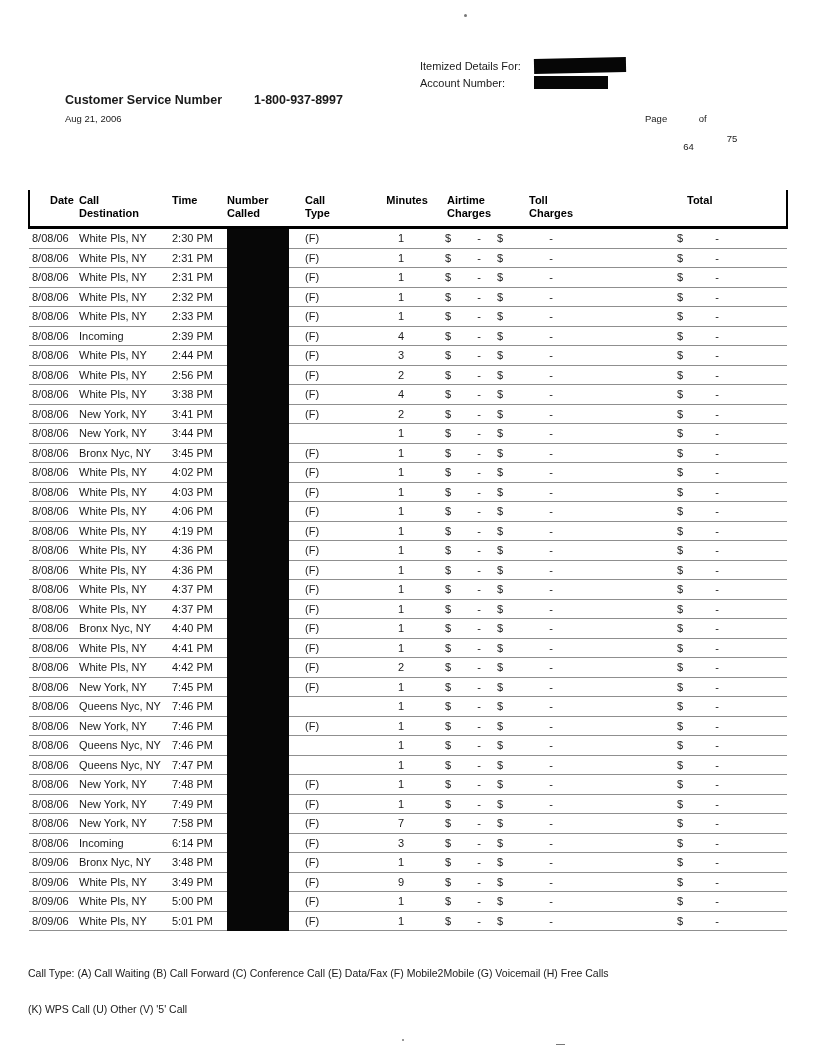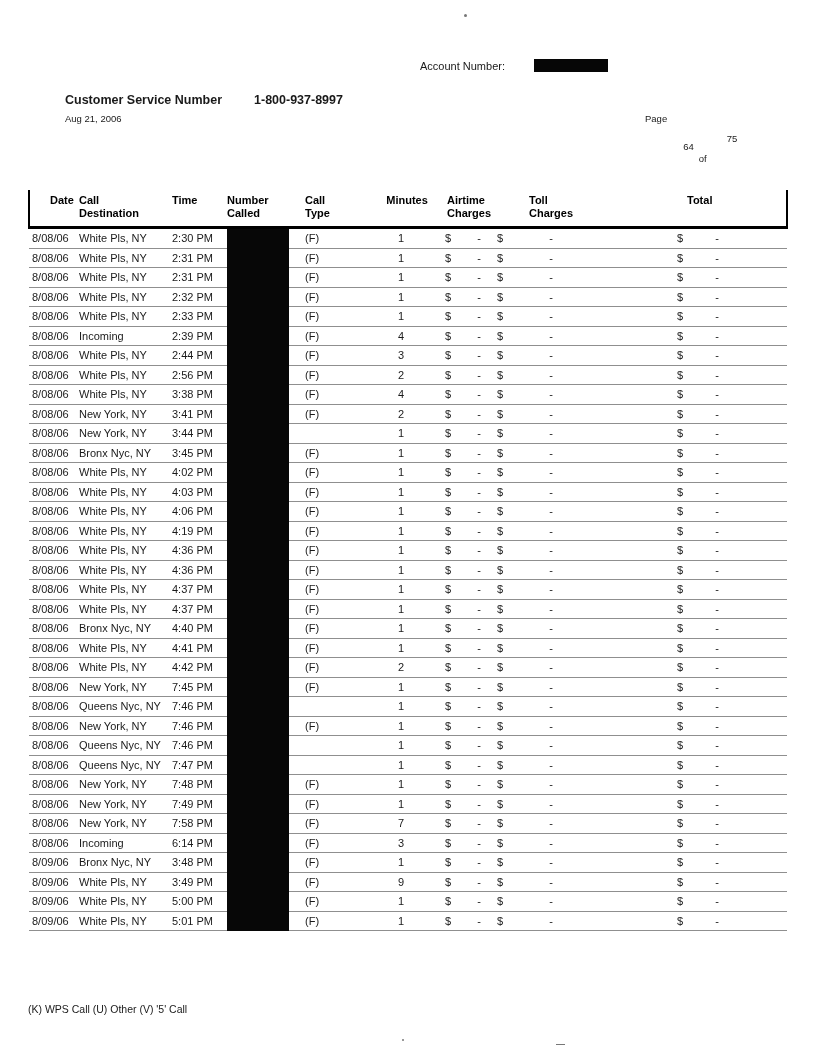--- a/index.html
+++ b/index.html
@@ -16,21 +16,21 @@
   .redact-bar { background:#060606; }
   .bar-name { width:92px; height:15px; transform:rotate(-1.2deg); }
   .bar-account { width:74px; height:13px; }
 
   .cs-line { position:absolute; left:65px; top:93px; font-size:12.5px; font-weight:bold; display:flex;text-align:right; }
   .cs-number { margin-left:32px; }
 
   .date-line { position:absolute; left:65px; top:113px; font-size:9.5px; }
   .page-line { position:absolute; left:645px; top:113px; font-size:9.5px; display:flex; }
   .page-line .p-cur { margin-left:16px;margin-top:28px; }
-  .page-line .p-of  { margin-left:5px;margin-top:40px; }
+  .page-line .p-of  { margin-left:5px; }
   .page-line .p-tot { margin-left:20px;margin-top:20px; }
 
   
   .bill-table { position:absolute; left:28px; top:190px; }
   table { border-collapse:collapse; table-layout:fixed; width:758px; }
 
   .title-cell {
     border:2px solid #000; height:25px; text-align:left;
     font-size:14.5px; font-weight:bold; font-style:italic;
     letter-spacing:0.5px; padding:0 0 0 8px; color:#000;
@@ -73,20 +73,24 @@
   .speck-a { left:464px; top:14px;  width:3px; height:3px; border-radius:50%; }
   .speck-b { left:402px; top:1039px; width:2px; height:2px; border-radius:50%; }
   .speck-c { left:556px; top:1044px; width:9px; height:1px; }
 </style>
 </head>
 <body>
 
 <div class="page">
 
   <div class="itemized-block">
+    <div class="itemized-row">
+      <span class="ilabel">Itemized Details For:</span>
+      <span class="redact-bar bar-name"></span>
+    </div>
     <div class="itemized-row">
       <span class="ilabel">Account Number:</span>
       <span class="redact-bar bar-account"></span>
     </div>
   </div>
 
   <div class="cs-line">
     <span>Customer Service Number</span>
     <span class="cs-number">1-800-937-8997</span>
   </div>
@@ -1140,18 +1144,19 @@
                 <span>$</span>
                 <span>-</span>
               </div>
             </td>
             <td class="c-rp"></td>
           </tr>
         </tbody>
     </table>
   </div>
 
+  <div class="legend1">Call Type: (A) Call Waiting (B) Call Forward (C) Conference Call (E) Data/Fax (F) Mobile2Mobile (G) Voicemail (H) Free Calls</div>
   <div class="legend2">(K) WPS Call (U) Other (V) '5' Call</div>
 
   <span class="speck speck-a"></span>
   <span class="speck speck-b"></span>
   <span class="speck speck-c"></span>
 </div>
 
 </body></html>

